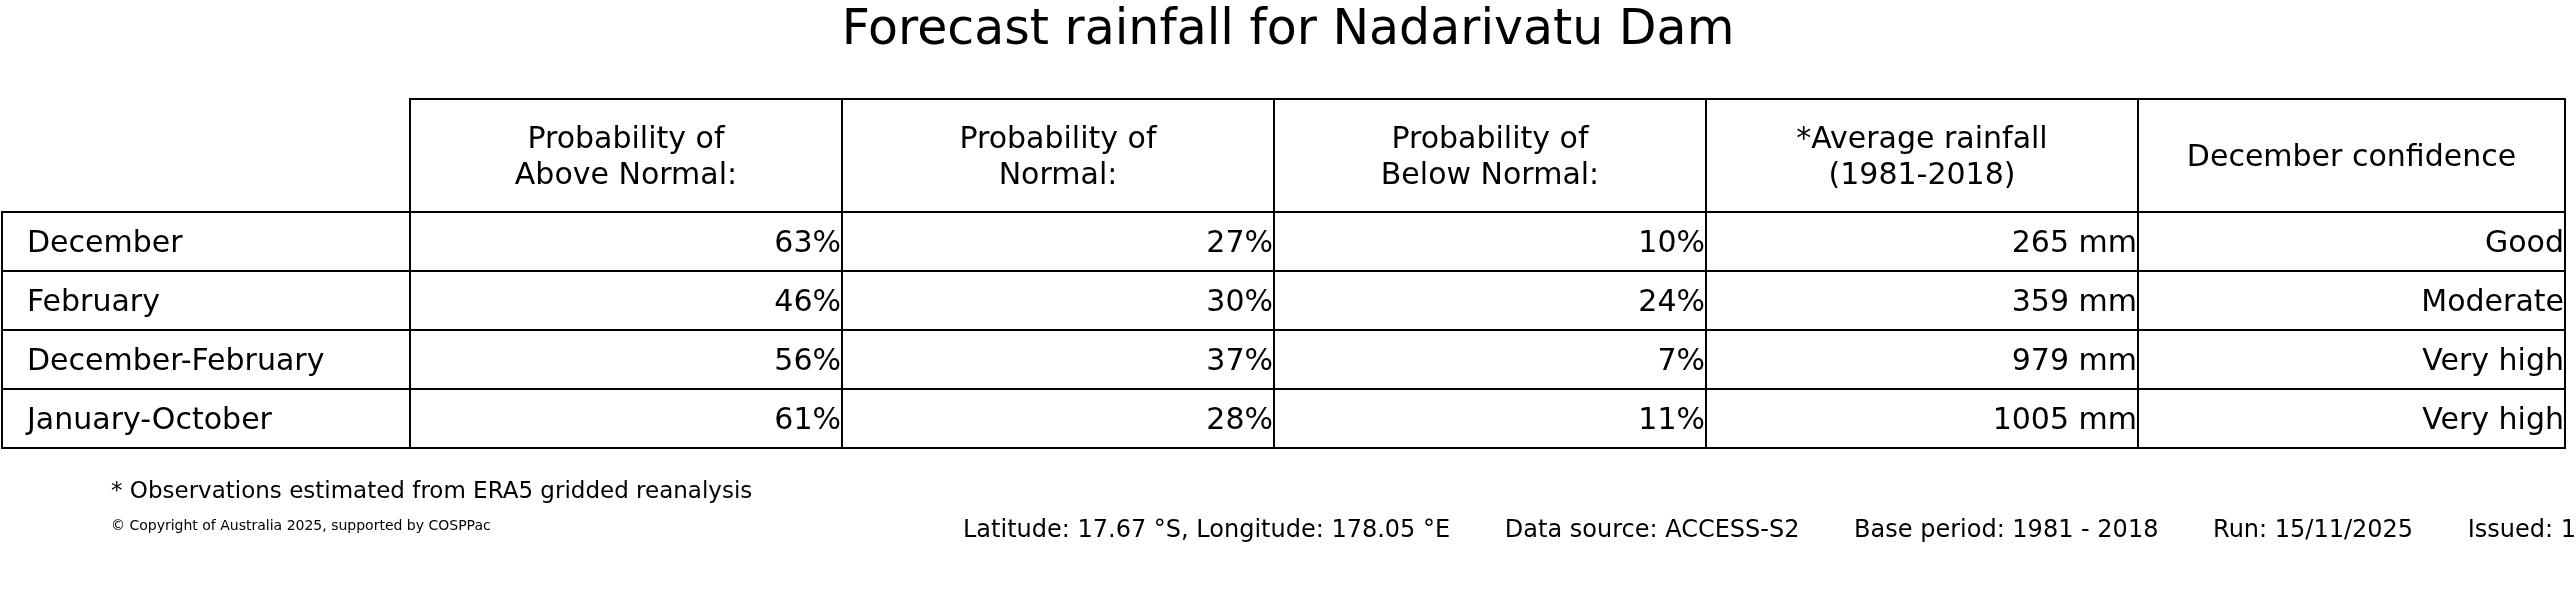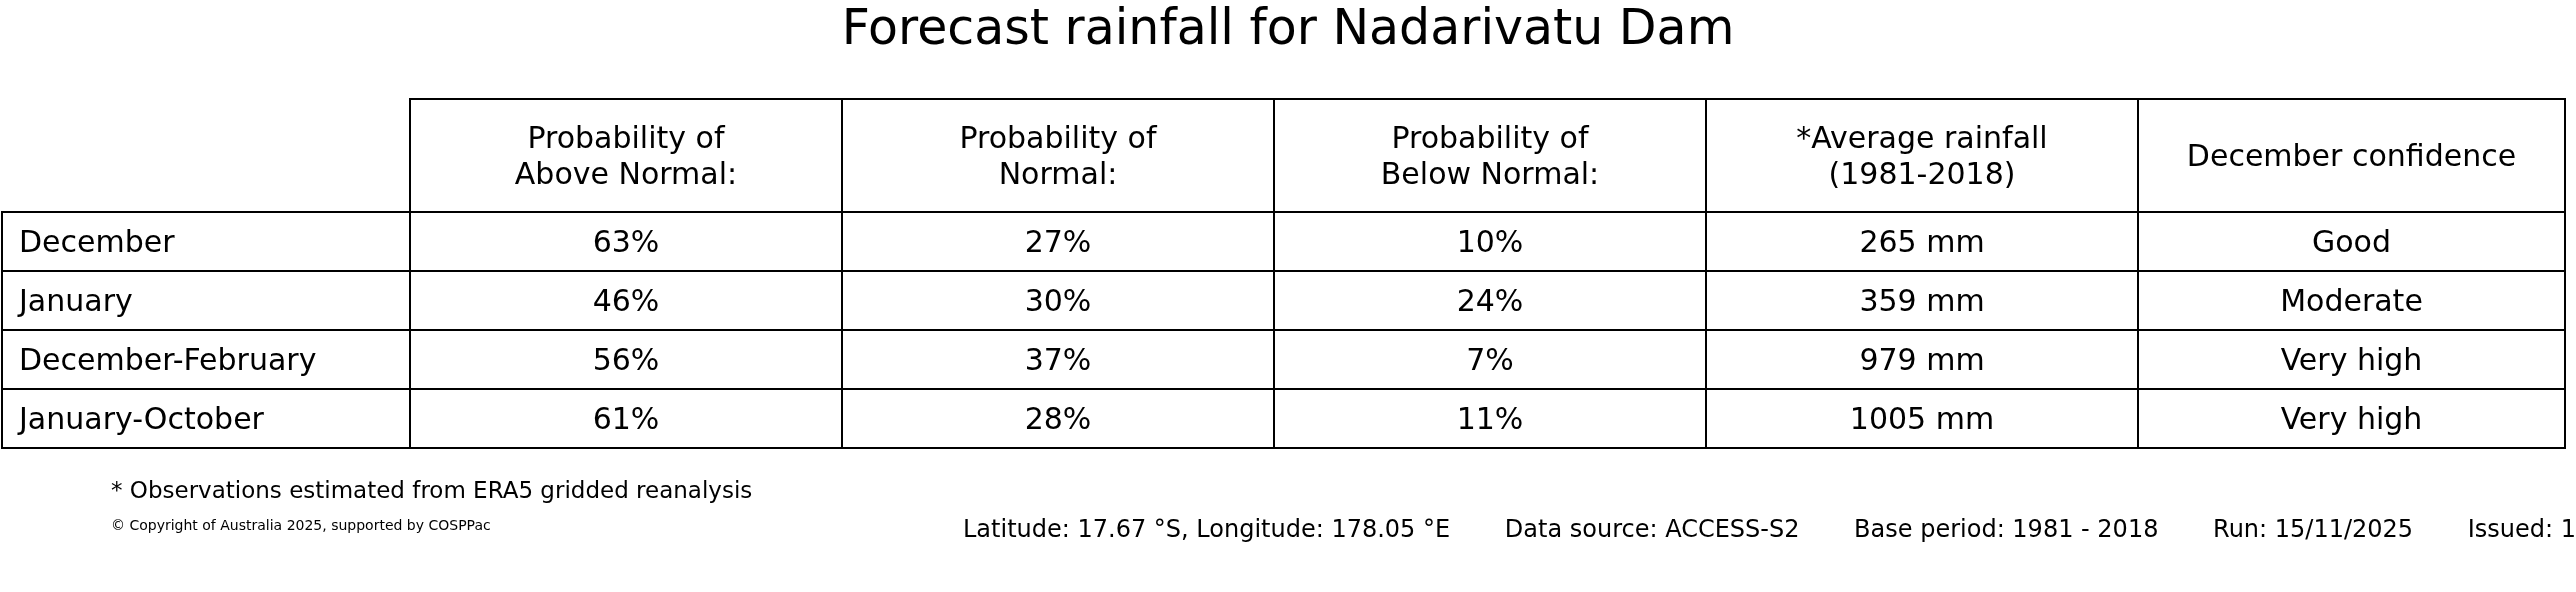--- a/index.html
+++ b/index.html
@@ -59,24 +59,25 @@
     border: none;
   }
   table.forecast thead th {
     height: 111px;
     line-height: 36px;
     font-size: 30px;
   }
   table.forecast tbody td {
     height: 57px;
     line-height: 57px;
+    text-align: right;
   }
   table.forecast tbody td.rowlabel {
     text-align: left;
-    padding-left: 16px;
+    padding-left: 24px;
   }
   .footnote {
     position: absolute;
     left: 111px;
     top: 477px;
     font-size: 23px;
     line-height: 27px;
   }
   .copyright {
     position: absolute;
@@ -142,21 +143,21 @@
     <tbody>
       <tr>
         <td class="rowlabel">December</td>
         <td>63%</td>
         <td>27%</td>
         <td>10%</td>
         <td>265 mm</td>
         <td>Good</td>
       </tr>
       <tr>
-        <td class="rowlabel">January</td>
+        <td class="rowlabel">February</td>
         <td>46%</td>
         <td>30%</td>
         <td>24%</td>
         <td>359 mm</td>
         <td>Moderate</td>
       </tr>
       <tr>
         <td class="rowlabel">December-February</td>
         <td>56%</td>
         <td>37%</td>

